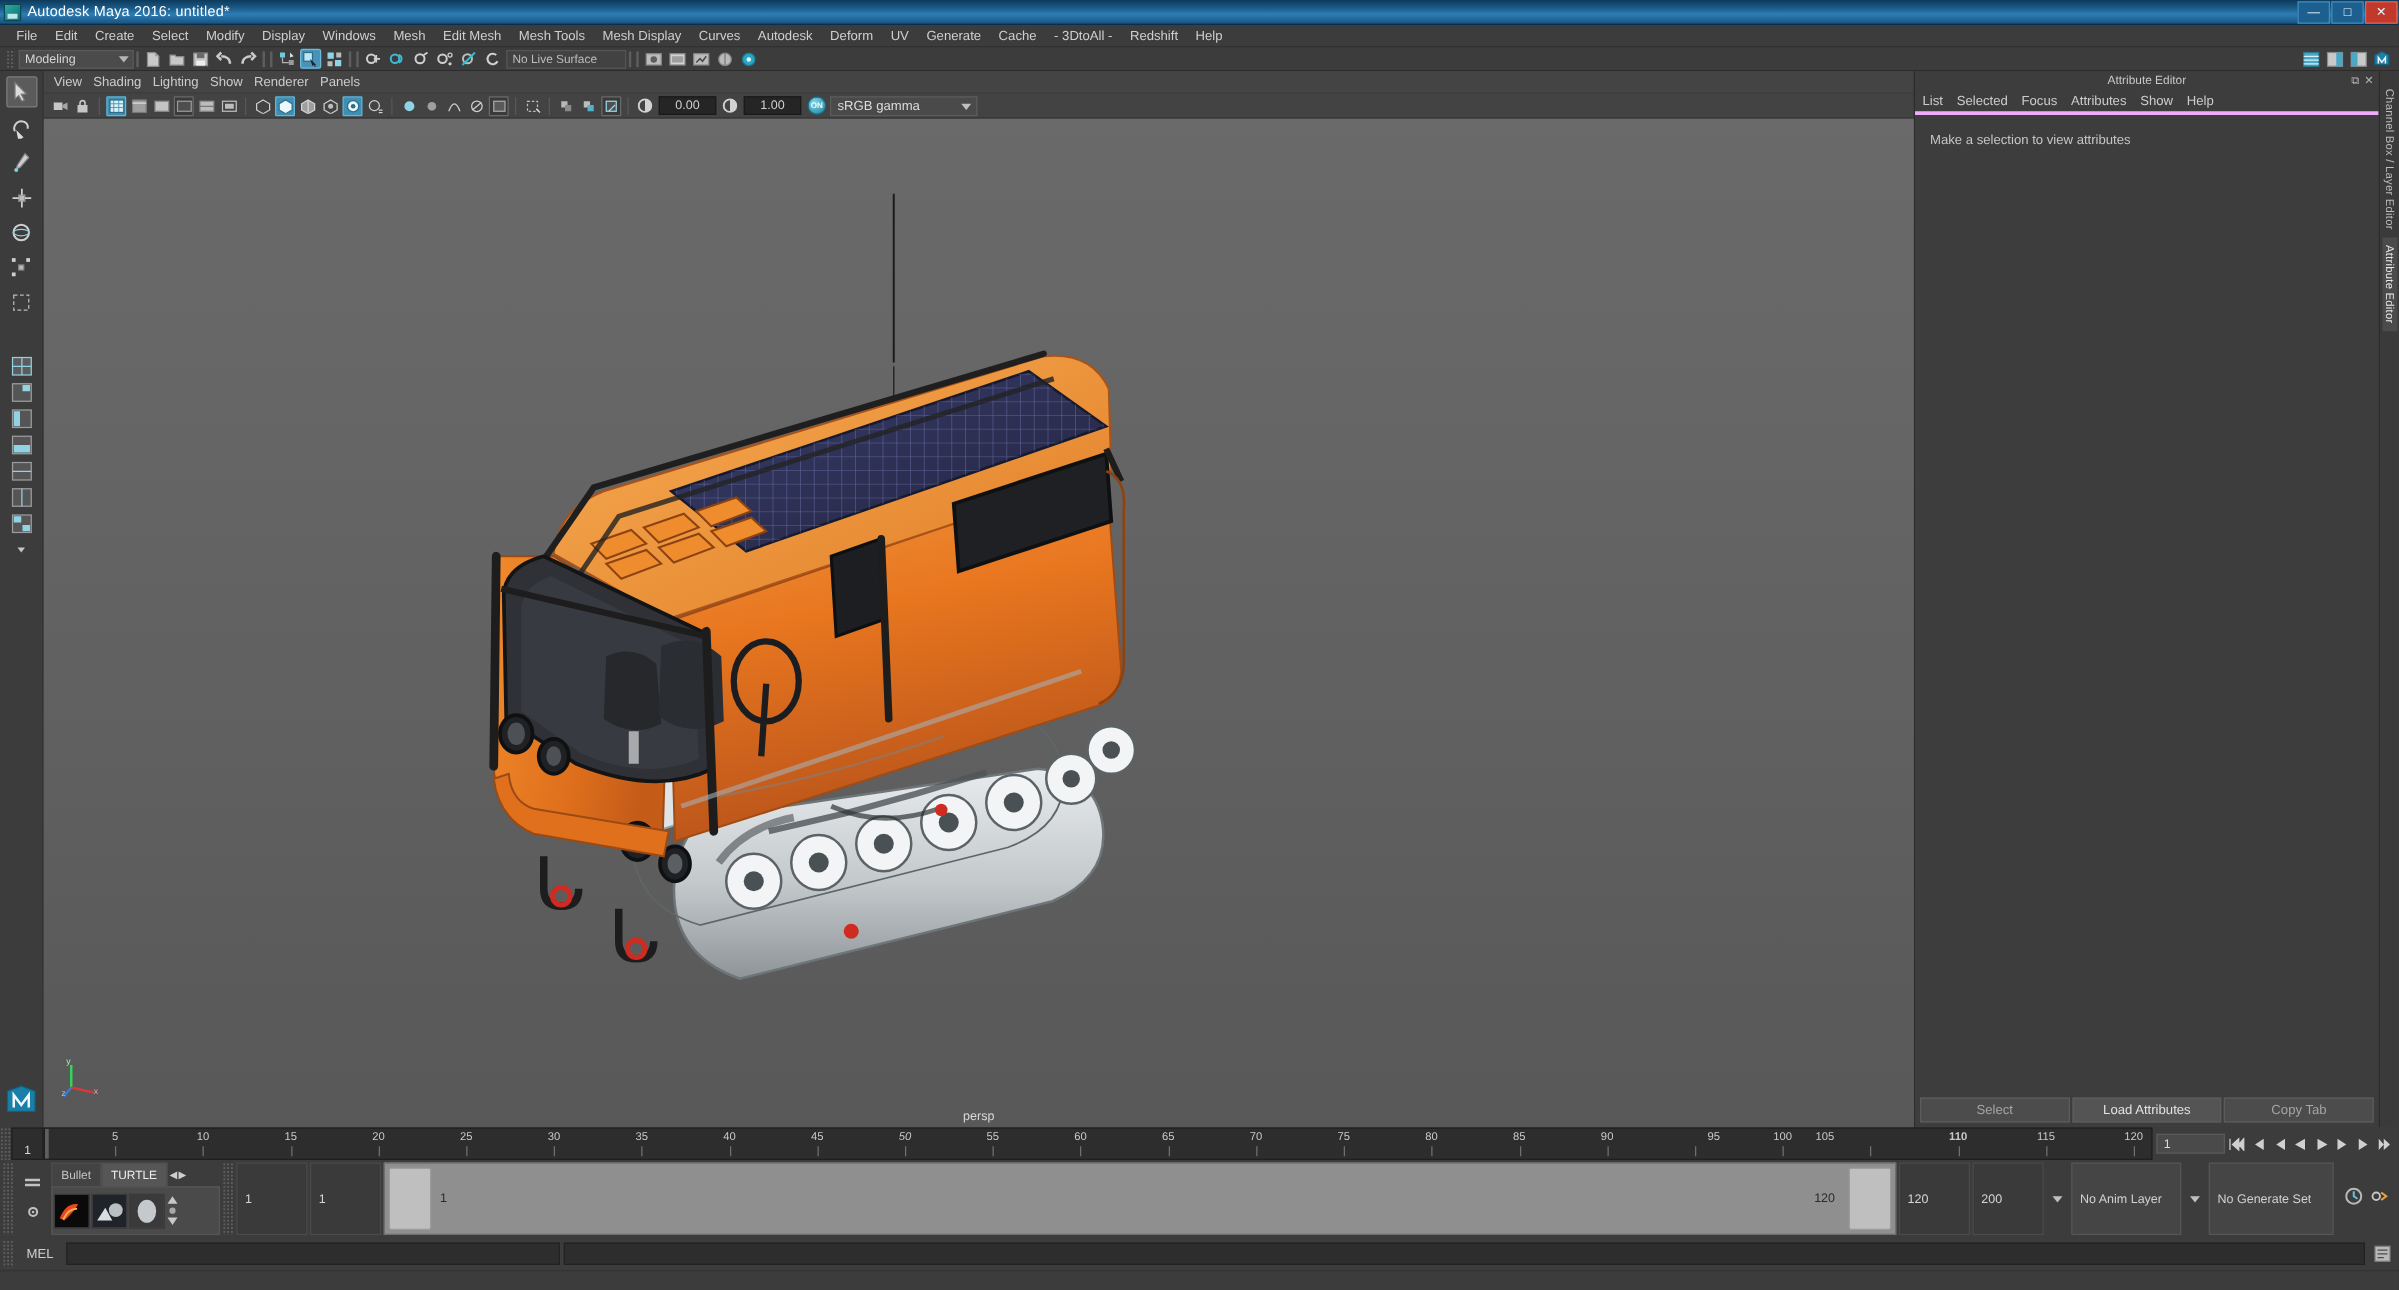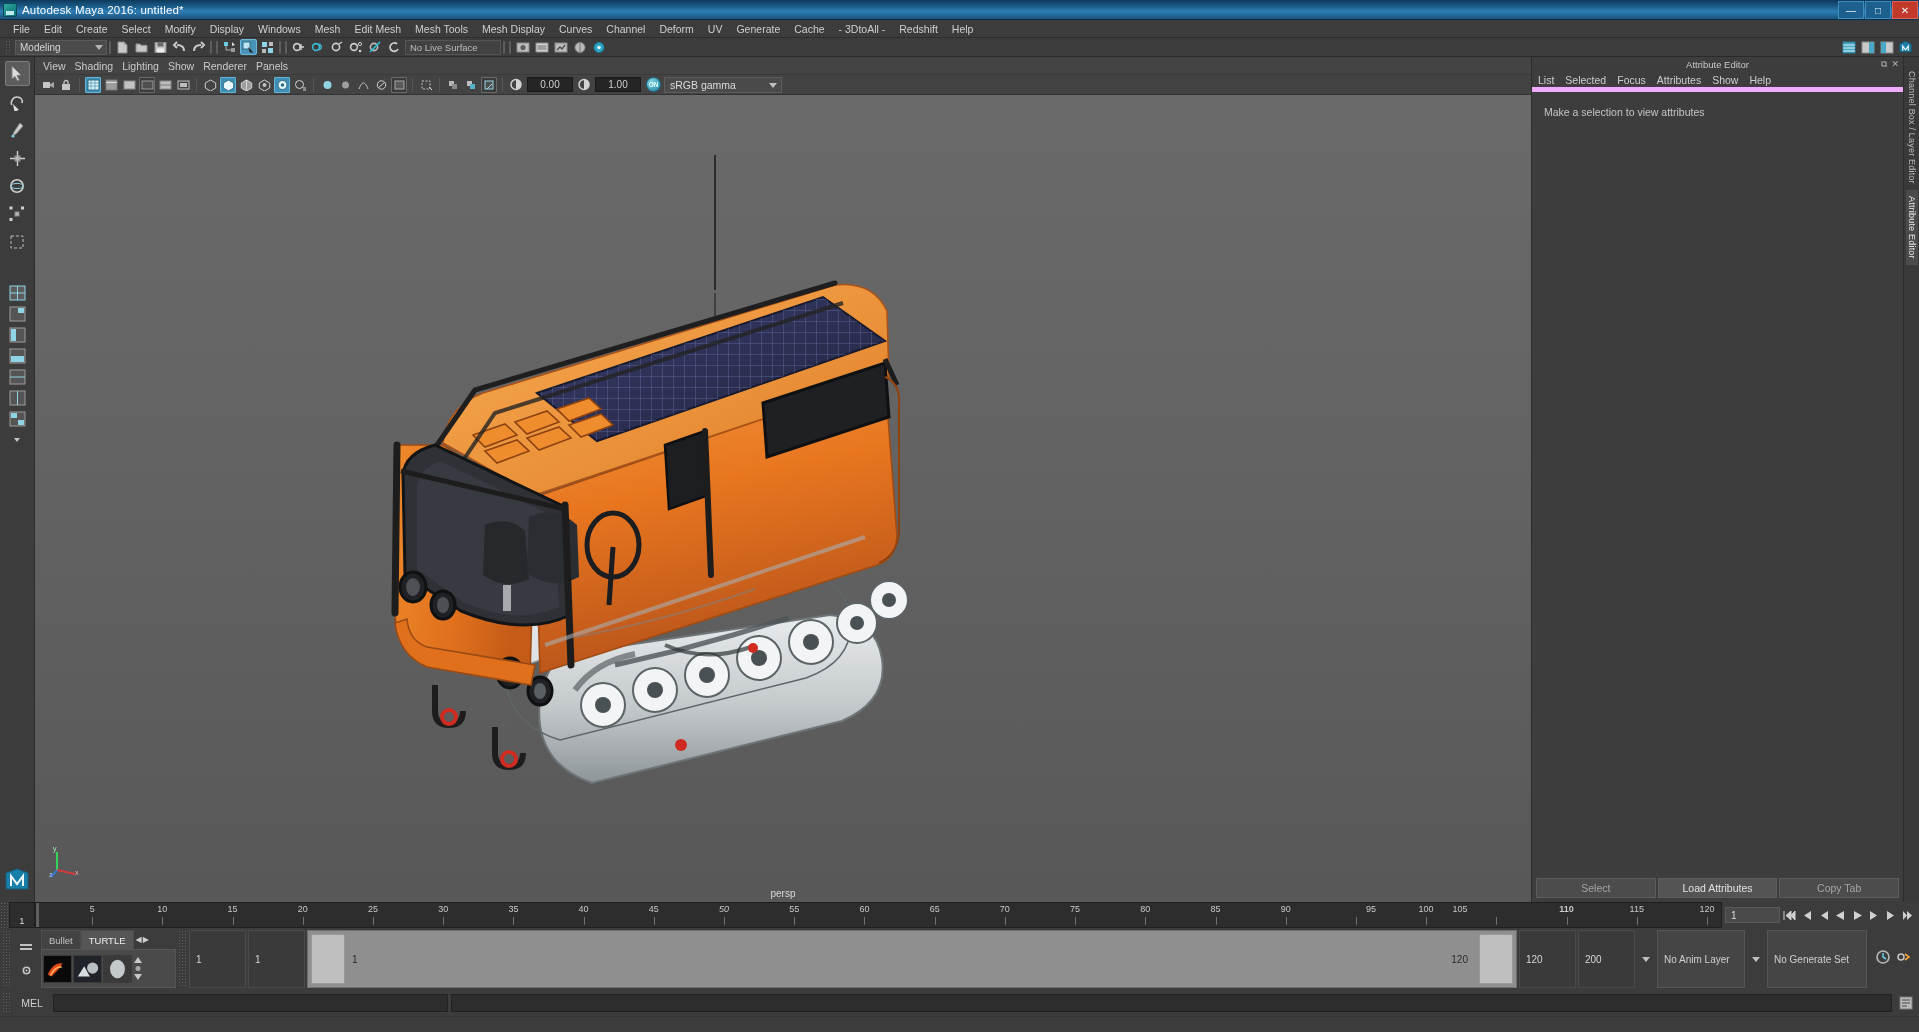--- a/index.html
+++ b/index.html
@@ -162,22 +162,22 @@
   .attrpanel {
     width:372px; min-width:372px; background:#3d3d3d;
     display:flex; flex-direction:column; border-left:1px solid #2c2c2c;
   }
   .attr-head {
     height:15px; display:flex; align-items:center; justify-content:center;
     font-size:9.5px; color:#c8c8c8; background:#3d3d3d; position:relative;
   }
   .attr-head .hdr-btns { position:absolute; right:4px; top:2px; display:flex; gap:4px; }
   .attr-menubar {
-    height:20px; display:flex; align-items:flex-start; padding-left:6px;
-    background:#3d3d3d; border-bottom:5px solid #f0abfc;
+    height:20px; display:flex; align-items:flex-end; padding-left:6px;
+    background:#3d3d3d; border-bottom:3px solid #f0abfc;
   }
   .attr-menubar .menu-item { font-size:10.5px; color:#cdcdcd; padding:0 11px 0 0; }
   .attr-body { flex:1; padding:14px 0 0 12px; font-size:10.5px; color:#c5c5c5; }
   .attr-footer { height:26px; display:flex; align-items:stretch; gap:2px; padding:2px 4px 4px 4px; }
   .attr-btn {
     flex:1; background:#4c4c4c; border:1px solid #5c5c5c;
     font-size:10.5px; color:#a5a5a5; display:flex; align-items:center;
     justify-content:center;
   }
   .attr-btn.active { color:#e2e2e2; background:#545454; }
@@ -294,21 +294,21 @@
     <div class="menu-item">Create</div>
     <div class="menu-item">Select</div>
     <div class="menu-item">Modify</div>
     <div class="menu-item">Display</div>
     <div class="menu-item">Windows</div>
     <div class="menu-item">Mesh</div>
     <div class="menu-item">Edit Mesh</div>
     <div class="menu-item">Mesh Tools</div>
     <div class="menu-item">Mesh Display</div>
     <div class="menu-item">Curves</div>
-    <div class="menu-item">Channel</div>
+    <div class="menu-item">Autodesk</div>
     <div class="menu-item">Deform</div>
     <div class="menu-item">UV</div>
     <div class="menu-item">Generate</div>
     <div class="menu-item">Cache</div>
     <div class="menu-item">- 3DtoAll -</div>
     <div class="menu-item">Redshift</div>
     <div class="menu-item">Help</div>
   </div>
 
   <div class="statusline">

